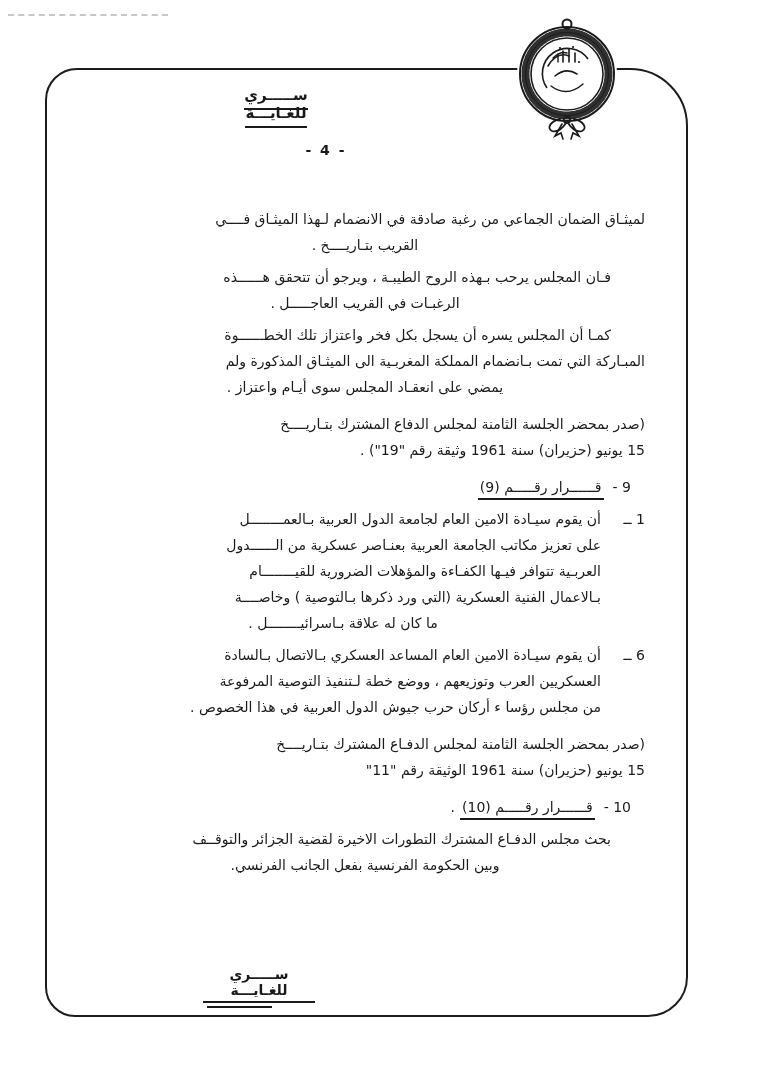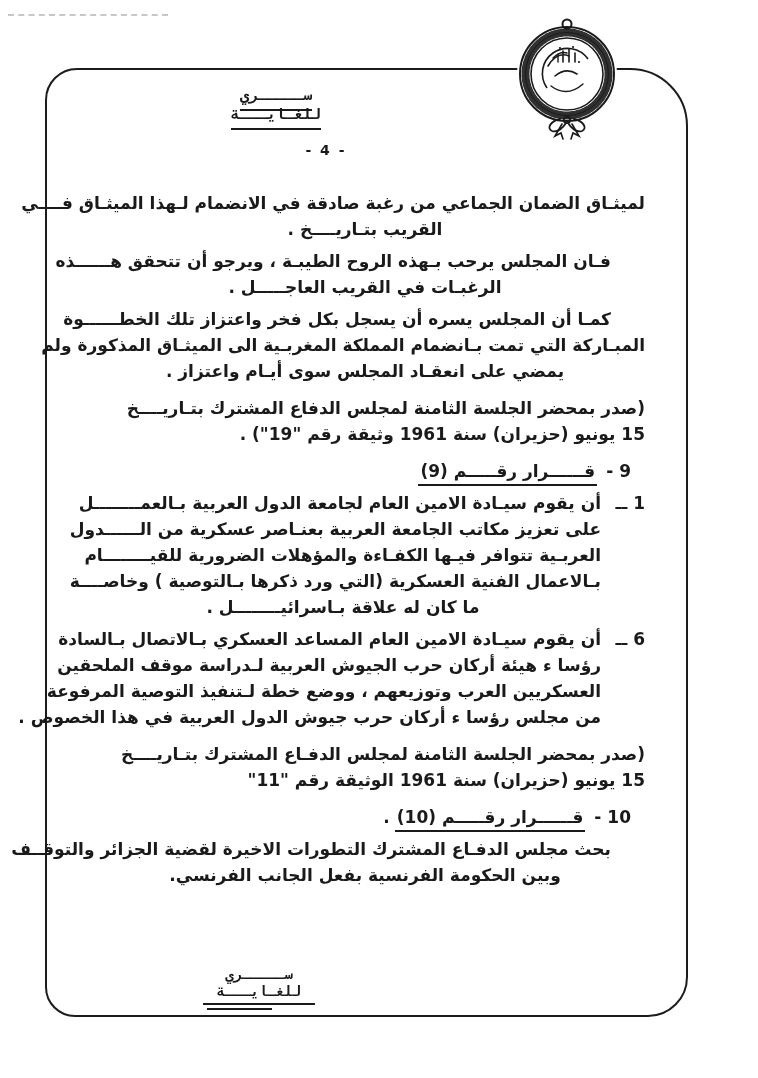--- a/index.html
+++ b/index.html
@@ -13,33 +13,33 @@
     border-top:2px dashed #9a9a9a;opacity:.55;}
   
   .page-border{
     position:absolute;left:45px;top:68px;width:639px;height:945px;
     border:2px solid #1c1c1c;
     border-radius:32px 58px 40px 30px;
     background:transparent;
   }
   .emblem{position:absolute;left:511px;top:14px;width:112px;height:126px;}
   
-  .secret{direction:rtl;font-weight:bold;font-size:15px;text-align:center;font-family:Liberation Mono, monospace;}
+  .secret{direction:rtl;font-weight:bold;font-size:15px;text-align:center;}
   .secret-top{position:absolute;left:213px;top:86px;width:126px;}
   .secret-top .s-text{border-bottom:2px solid #1a1a1a;padding-bottom:4px;}
   .secret-bottom{position:absolute;left:203px;top:966px;width:112px;font-size:14px;}
   .secret-bottom .s-text{border-bottom:2px solid #1a1a1a;padding-bottom:3px;}
   .secret-bottom .s-underline2{width:58%;height:0;border-top:2px solid #1a1a1a;
     margin-top:3px;margin-right:auto;margin-left:4px;}
   .page-num{position:absolute;left:283px;top:142px;width:86px;
     text-align:center;font-size:14px;font-weight:bold;letter-spacing:2px;}
   
   .column{
-    position:absolute;left:85px;top:184px;width:560px;
-    direction:rtl;font-size:17px;font-weight:bold;line-height:26px;
+    position:absolute;left:85px;top:200px;width:560px;
+    direction:rtl;font-size:14px;font-weight:normal;line-height:26px;
   }
   .line{white-space:nowrap;text-align:right;}
   .line.center{text-align:center;}
   .line.indent{padding-right:34px;}
   .block.para{margin-top:6px;}
   .block.paren{margin-top:11px;margin-left:0;margin-right:0;padding-left:168px;}
   .block.paren .line{padding-left:0;margin-right:14px;margin-left:0;}
   .block.paren .line:first-child{text-align:right;padding-right:0;margin-right:0;padding-left:168px;}
   .block.paren .line.center{margin-right:0;padding-left:150px;}
   .block.heading{margin:11px 0 6px;text-align:right;padding-right:14px;}
@@ -122,21 +122,20 @@
         <div class="line">على تعزيز مكاتب الجامعة العربية بعنـاصر عسكرية من الــــــدول</div>
         <div class="line">العربـية  تتوافر فيـها الكفـاءة  والمؤهلات الضرورية  للقيــــــــام</div>
         <div class="line">بـالاعمال الفنية العسكرية  (التي ورد ذكرها  بـالتوصية ) وخاصــــة</div>
         <div class="line center">ما كان له علاقة بـاسرائيــــــــل .</div>
       </div>
     </div>
     <div class="block item">
       <span class="item-marker">6 ــ</span>
       <div class="item-text">
         <div class="line">أن يقوم سيـادة  الامين العام المساعد العسكري بـالاتصال بـالسادة</div>
-        <div class="line">رؤسا ء هيئة  أركان حرب الجيوش العربية  لـدراسة  موقف الملحقين</div>
         <div class="line">العسكريين العرب وتوزيعهم ، ووضع خطة لـتنفيذ التوصية المرفوعة</div>
         <div class="line">من مجلس رؤسا ء  أركان حرب جيوش الدول العربية  في هذا الخصوص .</div>
       </div>
     </div>
     <div class="block paren">
       <div class="line">(صدر بمحضر الجلسة الثامنة  لمجلس الدفـاع المشترك بتـاريــــخ</div>
       <div class="line center">15 يونيو (حزيران) سنة 1961 الوثيقة رقم "11"</div>
     </div>
     <div class="block heading"><span class="h-prefix">10 -</span><span class="h-title">قــــــرار رقـــــم (10)</span><span class="h-trail">.</span></div>
     <div class="block para">

